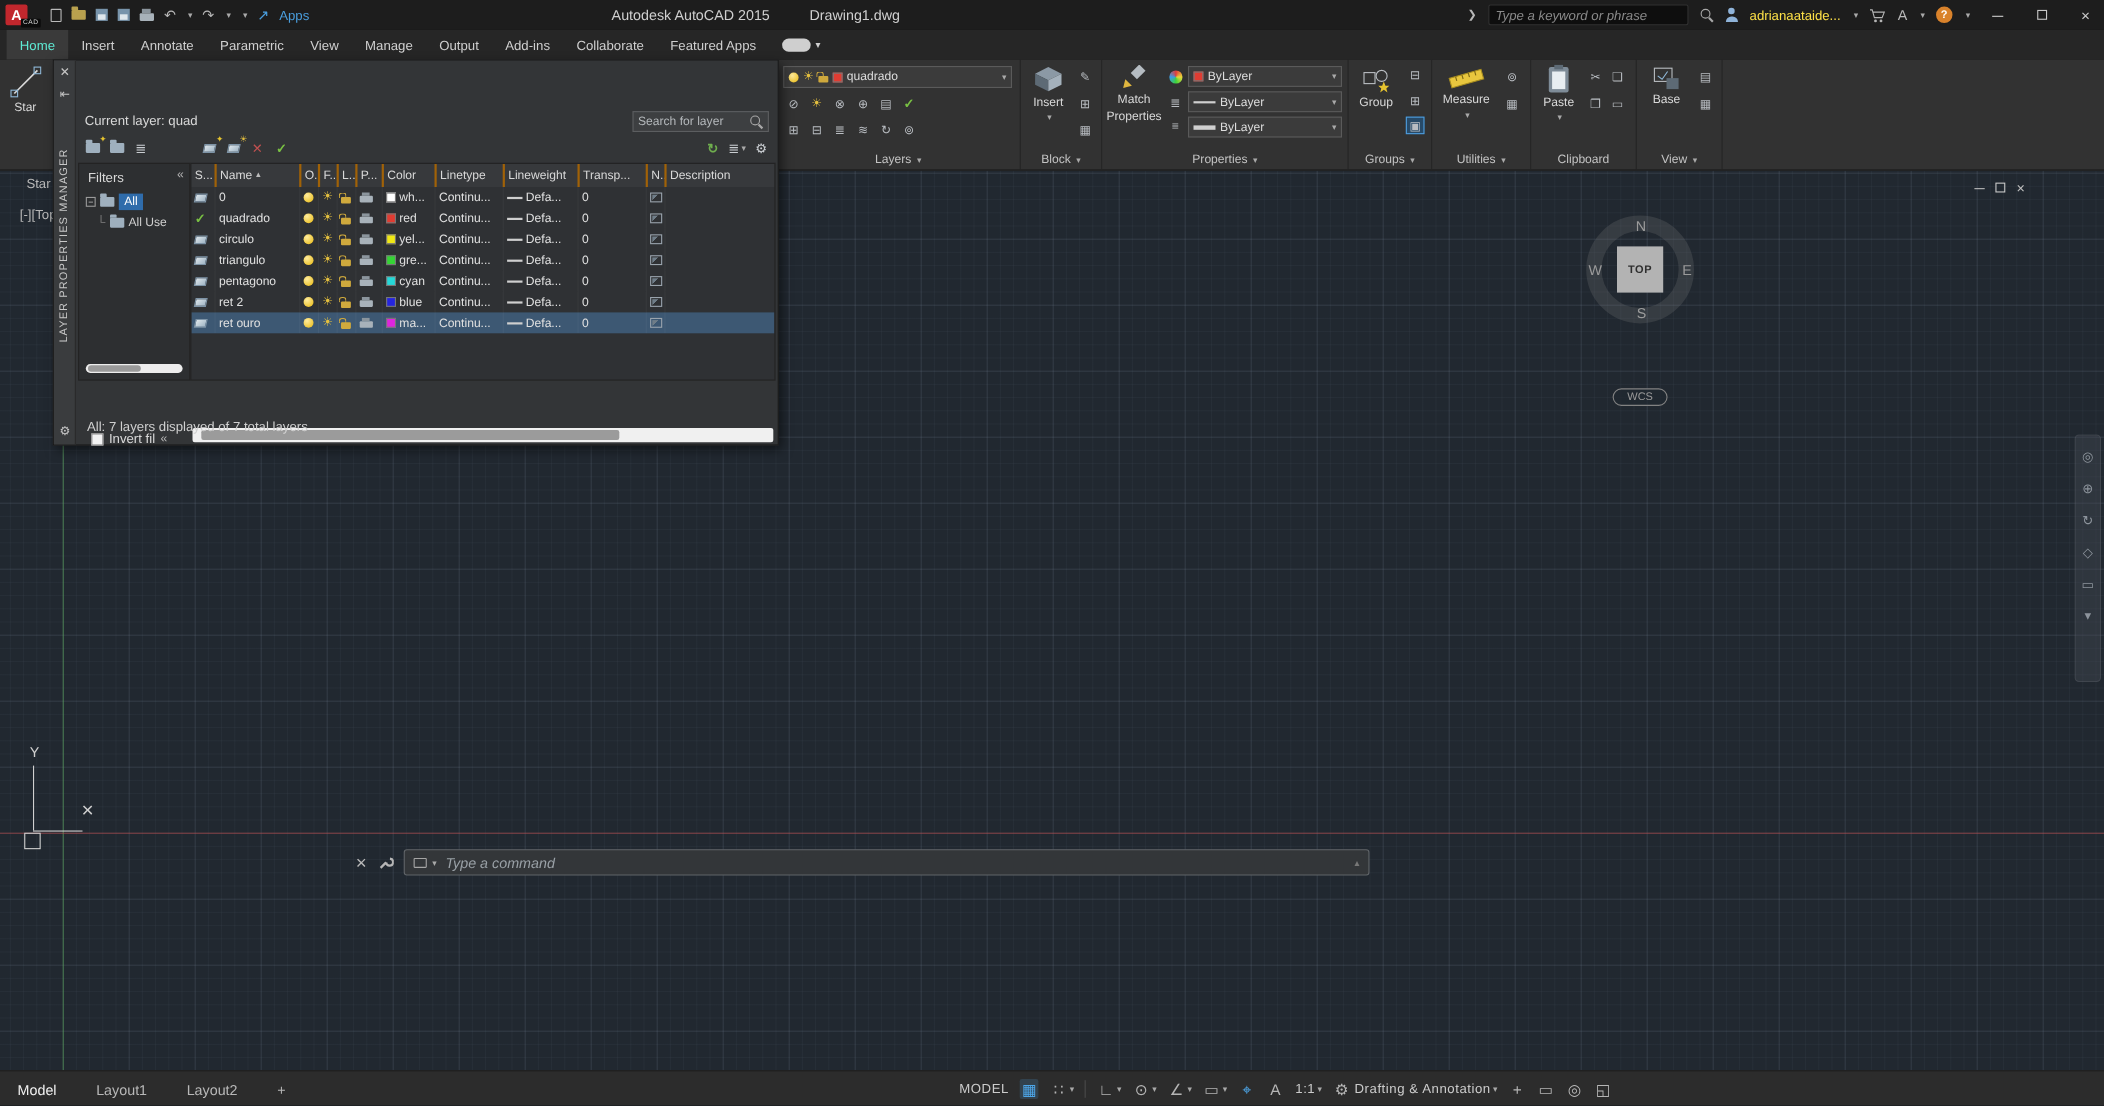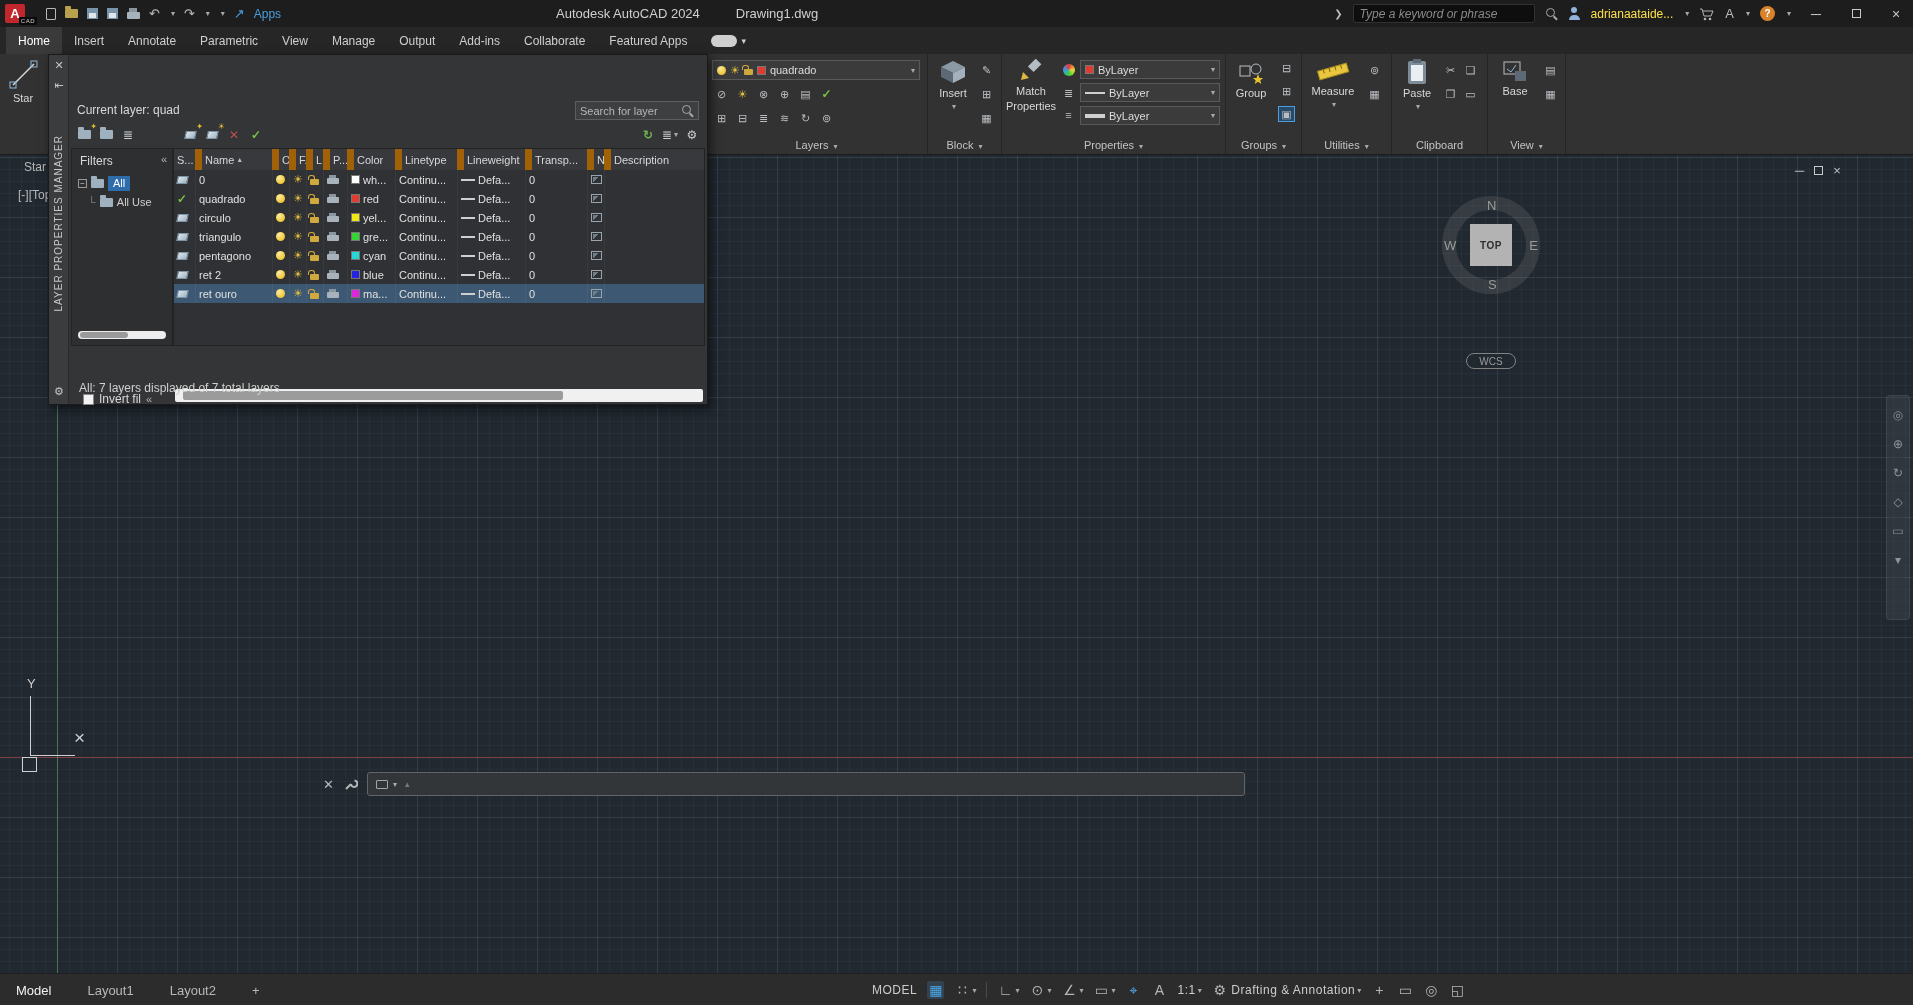--- a/index.html
+++ b/index.html
@@ -28,21 +28,21 @@
   .mag::after{content:"";position:absolute;width:5px;height:1.6px;background:#a8a8a8;transform:rotate(45deg);top:10px;left:8px;}
   .i-user{position:relative;width:13px;height:13px;display:inline-block;}
   .i-user::before{content:"";position:absolute;top:0;left:3.5px;width:6px;height:6px;border-radius:50%;background:#8fb3d9;}
   .i-user::after{content:"";position:absolute;bottom:0;left:1px;width:11px;height:5px;border-radius:5px 5px 0 0;background:#8fb3d9;}
   .help-bub{width:15px;height:15px;border-radius:50%;background:#d9822b;color:#fff;font-weight:bold;font-size:10px;display:flex;align-items:center;justify-content:center;}
   .winbtn{width:30px;height:27px;display:flex;align-items:center;justify-content:center;color:#c8c8c8;font-size:14px;}
   .maxbox{width:9px;height:9px;border:1px solid #c8c8c8;display:inline-block;}
   
   .tabsrow{position:absolute;top:27px;left:0;width:1913px;height:27px;background:#262626;display:flex;align-items:stretch;padding-left:6px;font-size:12px;color:#cfcfcf;z-index:8;}
   .rtab{padding:0 12px;display:flex;align-items:center;}
-  .rtab.active{background:#3a3a3a;color:#ffffff;}
+  .rtab.active{background:#3a3a3a;color:#5eead4;}
   .pill{width:26px;height:12px;background:#cfcfcf;border-radius:6px;align-self:center;margin-left:12px;}
   .pill-dd{align-self:center;color:#cfcfcf;font-size:9px;margin-left:4px;}
   
   .ribbon{position:absolute;top:54px;left:0;width:1913px;height:101px;background:#323232;border-bottom:1px solid #1c1c1c;z-index:7;}
   .panel{position:absolute;top:0;height:100px;border-right:1px solid #252525;}
   .panel-label{position:absolute;left:0;right:0;bottom:3px;text-align:center;font-size:11px;color:#c3c3c3;}
   .bigbtn{position:absolute;display:flex;flex-direction:column;align-items:center;gap:2px;color:#d8d8d8;font-size:11px;text-align:center;line-height:1.15;}
   .mini{width:17px;height:16px;display:flex;align-items:center;justify-content:center;color:#b9bdc2;font-size:11px;}
   .mini.blue-active{border:1px solid #4f9ddd;background:#274a68;}
   .combo{display:flex;align-items:center;gap:4px;background:#3b3b3b;border:1px solid #5a5a5a;height:20px;padding:0 4px;font-size:11px;color:#dddddd;position:absolute;}
@@ -102,21 +102,21 @@
   .check{color:#79c143;font-weight:bold;font-size:12px;line-height:1;}
   .filters-panel{position:absolute;left:2px;top:54px;width:102px;bottom:58px;background:#2d2f31;border:1px solid #232323;}
   .expbox{width:9px;height:9px;border:1px solid #9a9a9a;color:#cfcfcf;font-size:8px;line-height:7px;text-align:center;display:inline-block;}
   .chip{background:#2f6cab;color:#fff;padding:0 5px;font-size:11px;height:15px;line-height:15px;display:inline-block;}
   .tree-row{position:absolute;display:flex;align-items:center;gap:4px;}
   .mini-scroll{position:absolute;left:6px;right:6px;bottom:6px;height:8px;background:#ededed;border-radius:4px;}
   .mini-thumb{position:absolute;left:2px;top:1px;width:55%;height:6px;background:#9a9a9a;border-radius:3px;}
   .table-panel{position:absolute;left:104px;top:54px;right:2px;bottom:58px;background:#2f3134;border:1px solid #232323;overflow:hidden;}
   .lp-grid{display:grid;grid-template-columns:21px 77px 17px 17px 17px 24px 48px 62px 68px 62px 17px 1fr;align-items:center;}
   .lp-head{height:21px;background:#37393c;color:#d8d8d8;font-size:11px;}
-  .lp-h{display:flex;align-items:center;height:100%;padding-left:3px;border-left:7px solid #a16207;overflow:hidden;white-space:nowrap;gap:2px;}
+  .lp-h{display:flex;align-items:center;height:100%;padding-left:3px;border-left:2px solid #a16207;overflow:hidden;white-space:nowrap;gap:2px;}
   .lp-h:first-child{border-left:none;}
   .sort{font-size:7px;color:#bbb;}
   .lp-row{height:19px;font-size:11px;color:#e0e0e0;}
   .lp-row.sel{background:#3d5873;}
   .lp-cell{display:flex;align-items:center;height:100%;padding-left:3px;border-left:1px solid rgba(255,255,255,0.045);overflow:hidden;white-space:nowrap;gap:3px;}
   .lp-cell:first-child{border-left:none;}
   .invert-row{position:absolute;left:2px;top:294px;width:102px;height:22px;display:flex;align-items:center;gap:5px;padding-left:12px;}
   .cbox{width:11px;height:11px;background:#f2f2f2;border:1px solid #888;display:inline-block;}
   .hscroll{position:absolute;left:106px;right:4px;top:295px;height:13px;background:#f0f0f0;border-radius:2px;}
   .hthumb{position:absolute;left:8px;top:2px;width:72%;height:9px;background:#9b9b9b;border-radius:2px;}
@@ -155,21 +155,21 @@
     <span class="i-print"></span>
     <span class="glyph">↶</span>
       <span class="dd">▾</span>
     <span class="glyph">↷</span>
       <span class="dd">▾</span>
     <span class="dd">▾</span>
     <span class="glyph" style="color:#4a9ede;">↗</span>
     <span style="color:#4a9ede;">Apps</span>
   </div>
   <div class="tb-title">
-    <span>Autodesk AutoCAD 2024</span>
+    <span>Autodesk AutoCAD 2015</span>
     <span>Drawing1.dwg</span>
   </div>
   <div class="tb-right">
     <span class="glyph" style="font-size:10px;">❯</span>
     <span class="tb-search">
         <span>Type a keyword or phrase</span>
       </span>
     <span class="mag"></span>
     <span class="i-user"></span>
     <span style="font-size:12px;color:#fde047;">adrianaataide...</span>
@@ -724,20 +724,21 @@
 <div class="cmdline">
   <span style="color:#b9b9b9;font-size:13px;">✕</span>
   <svg width="15" height="15">
       <path d="M3 12 L8 7 M8 7 a3.2 3.2 0 1 0 3.5 -3.5" stroke="#b5b5b5" stroke-width="2" fill="none"></path>
     </svg>
   <div class="cmd-box">
     <span style="display:inline-flex;align-items:center;gap:3px;">
         <span class="cmd-kbd"></span>
         <span class="dd">▾</span>
       </span>
+    <span class="cmd-text">Type a command</span>
     <span style="color:#777;font-size:9px;">▴</span>
   </div>
 </div>
 
 <div class="statusbar">
   <div class="sb-left">
     <span class="tab-active">Model</span>
     <span>Layout1</span>
     <span>Layout2</span>
     <span>+</span>

